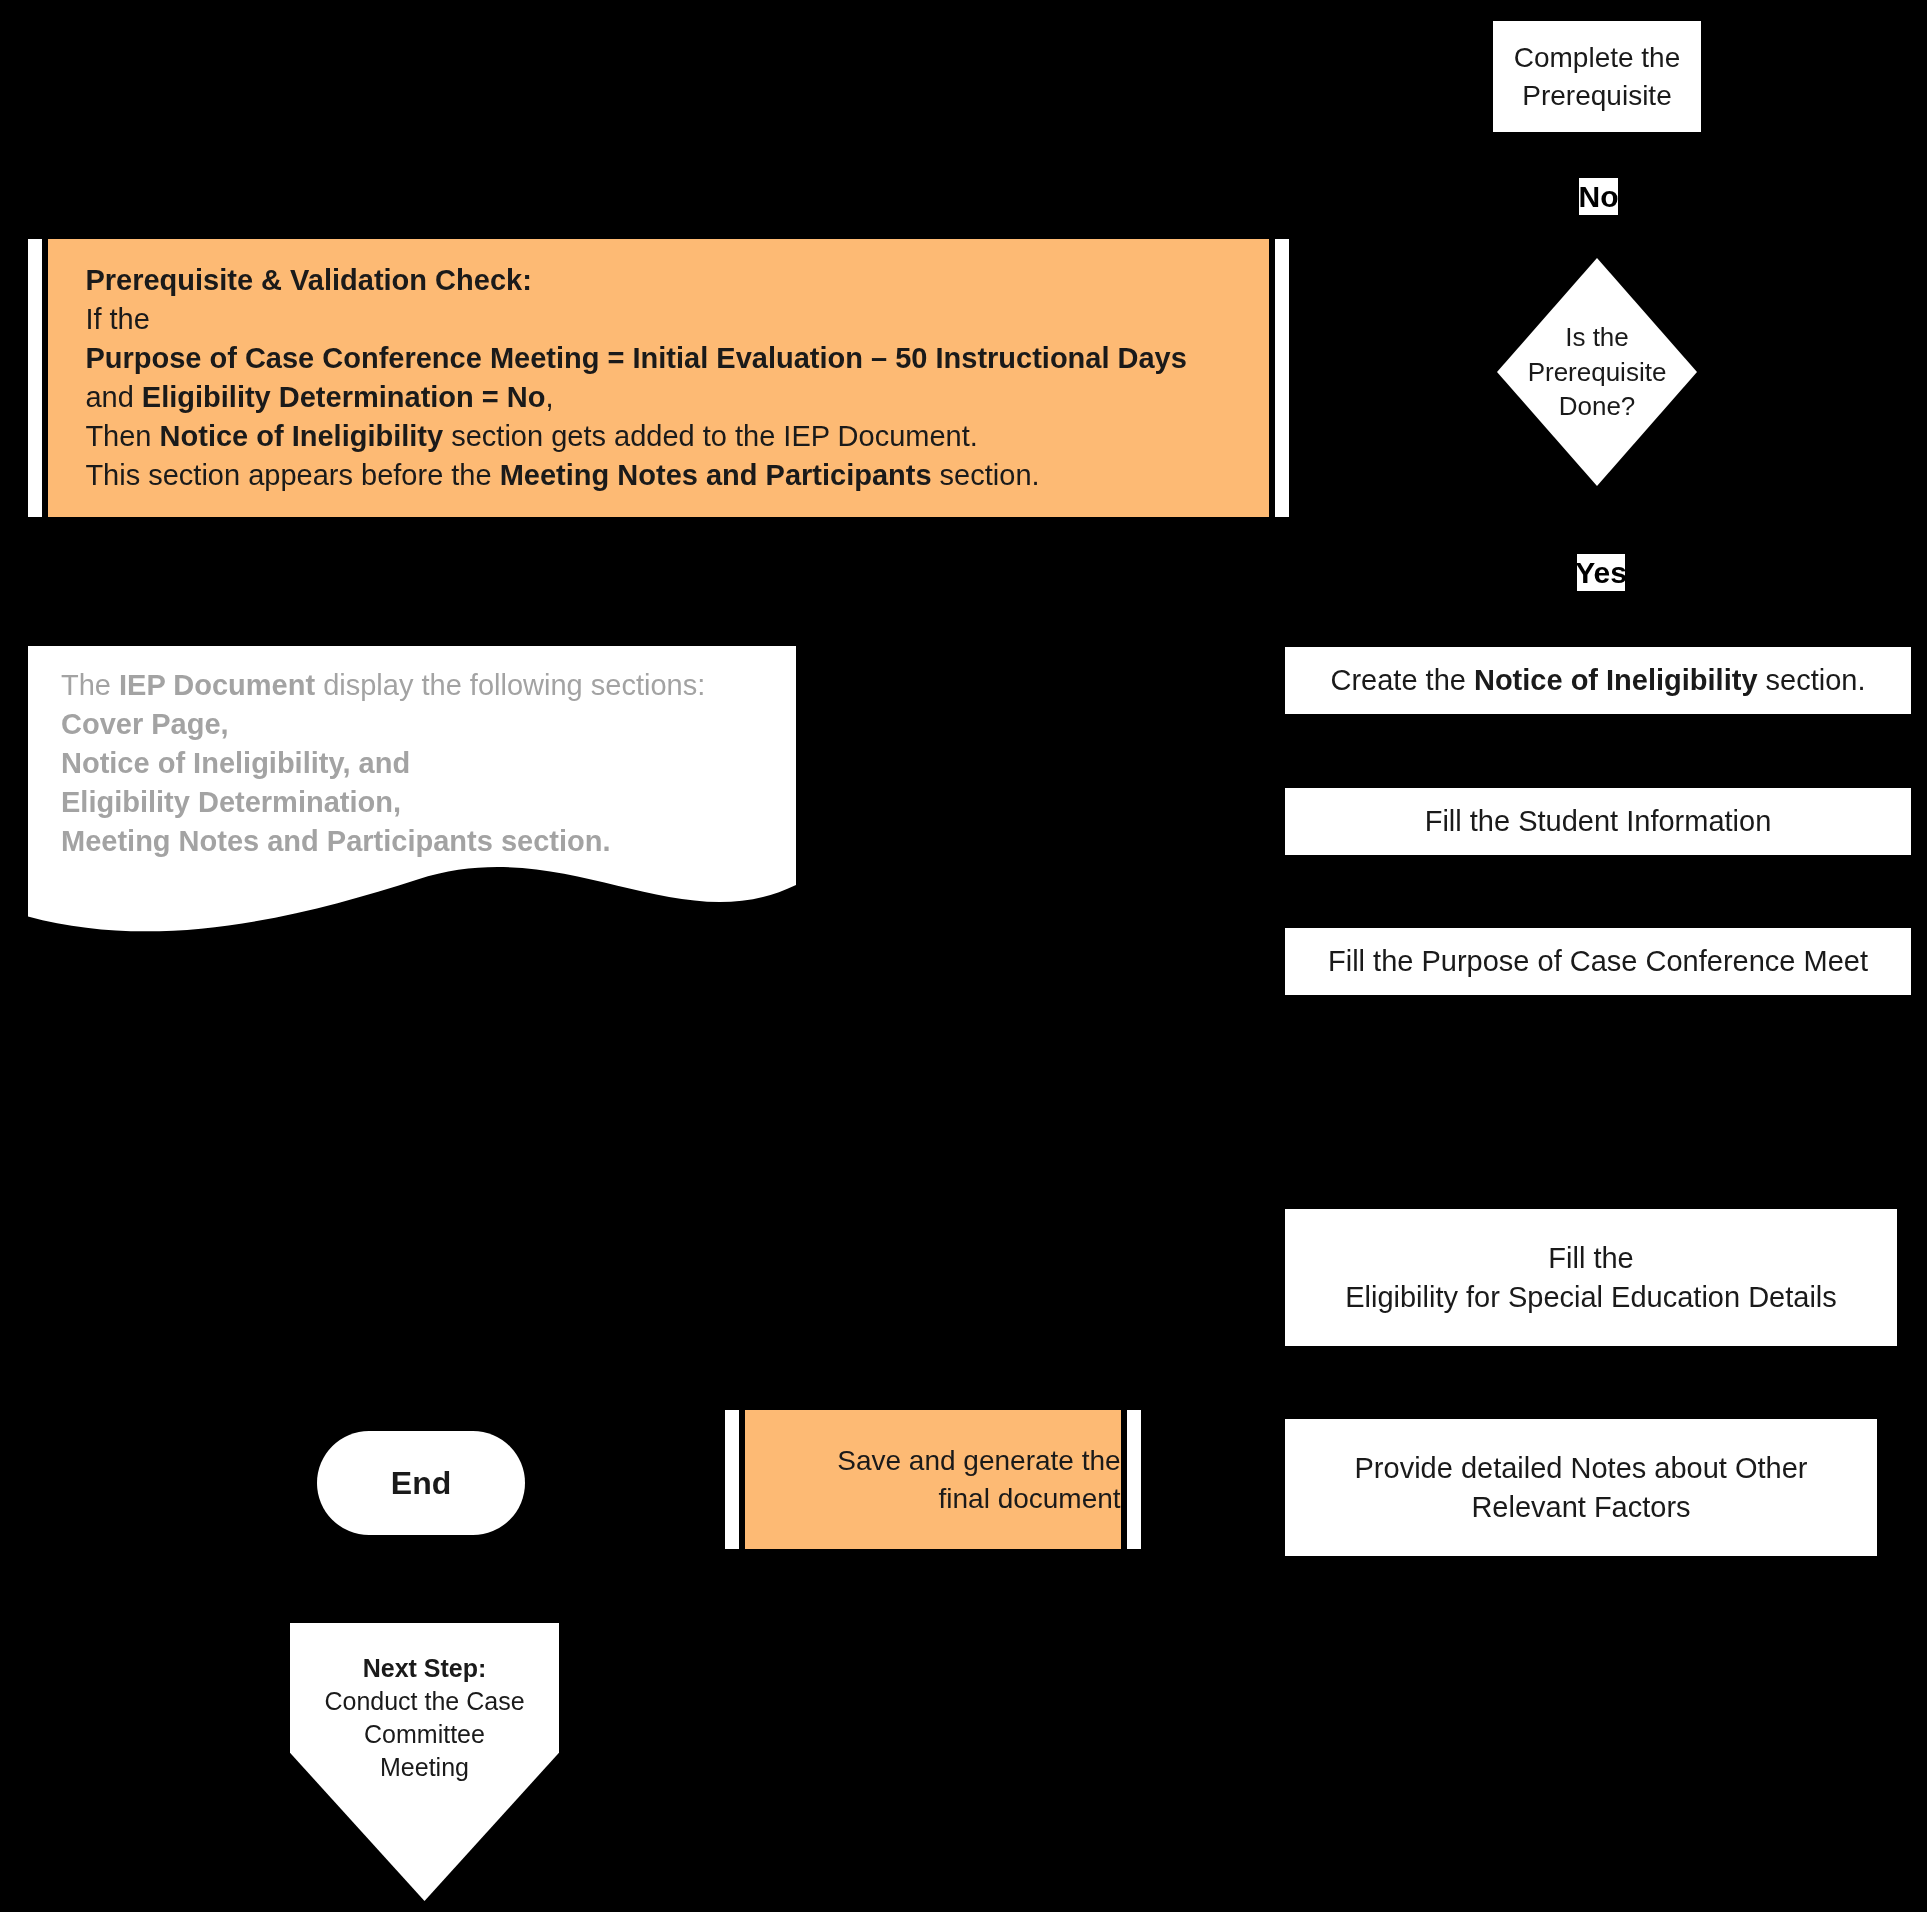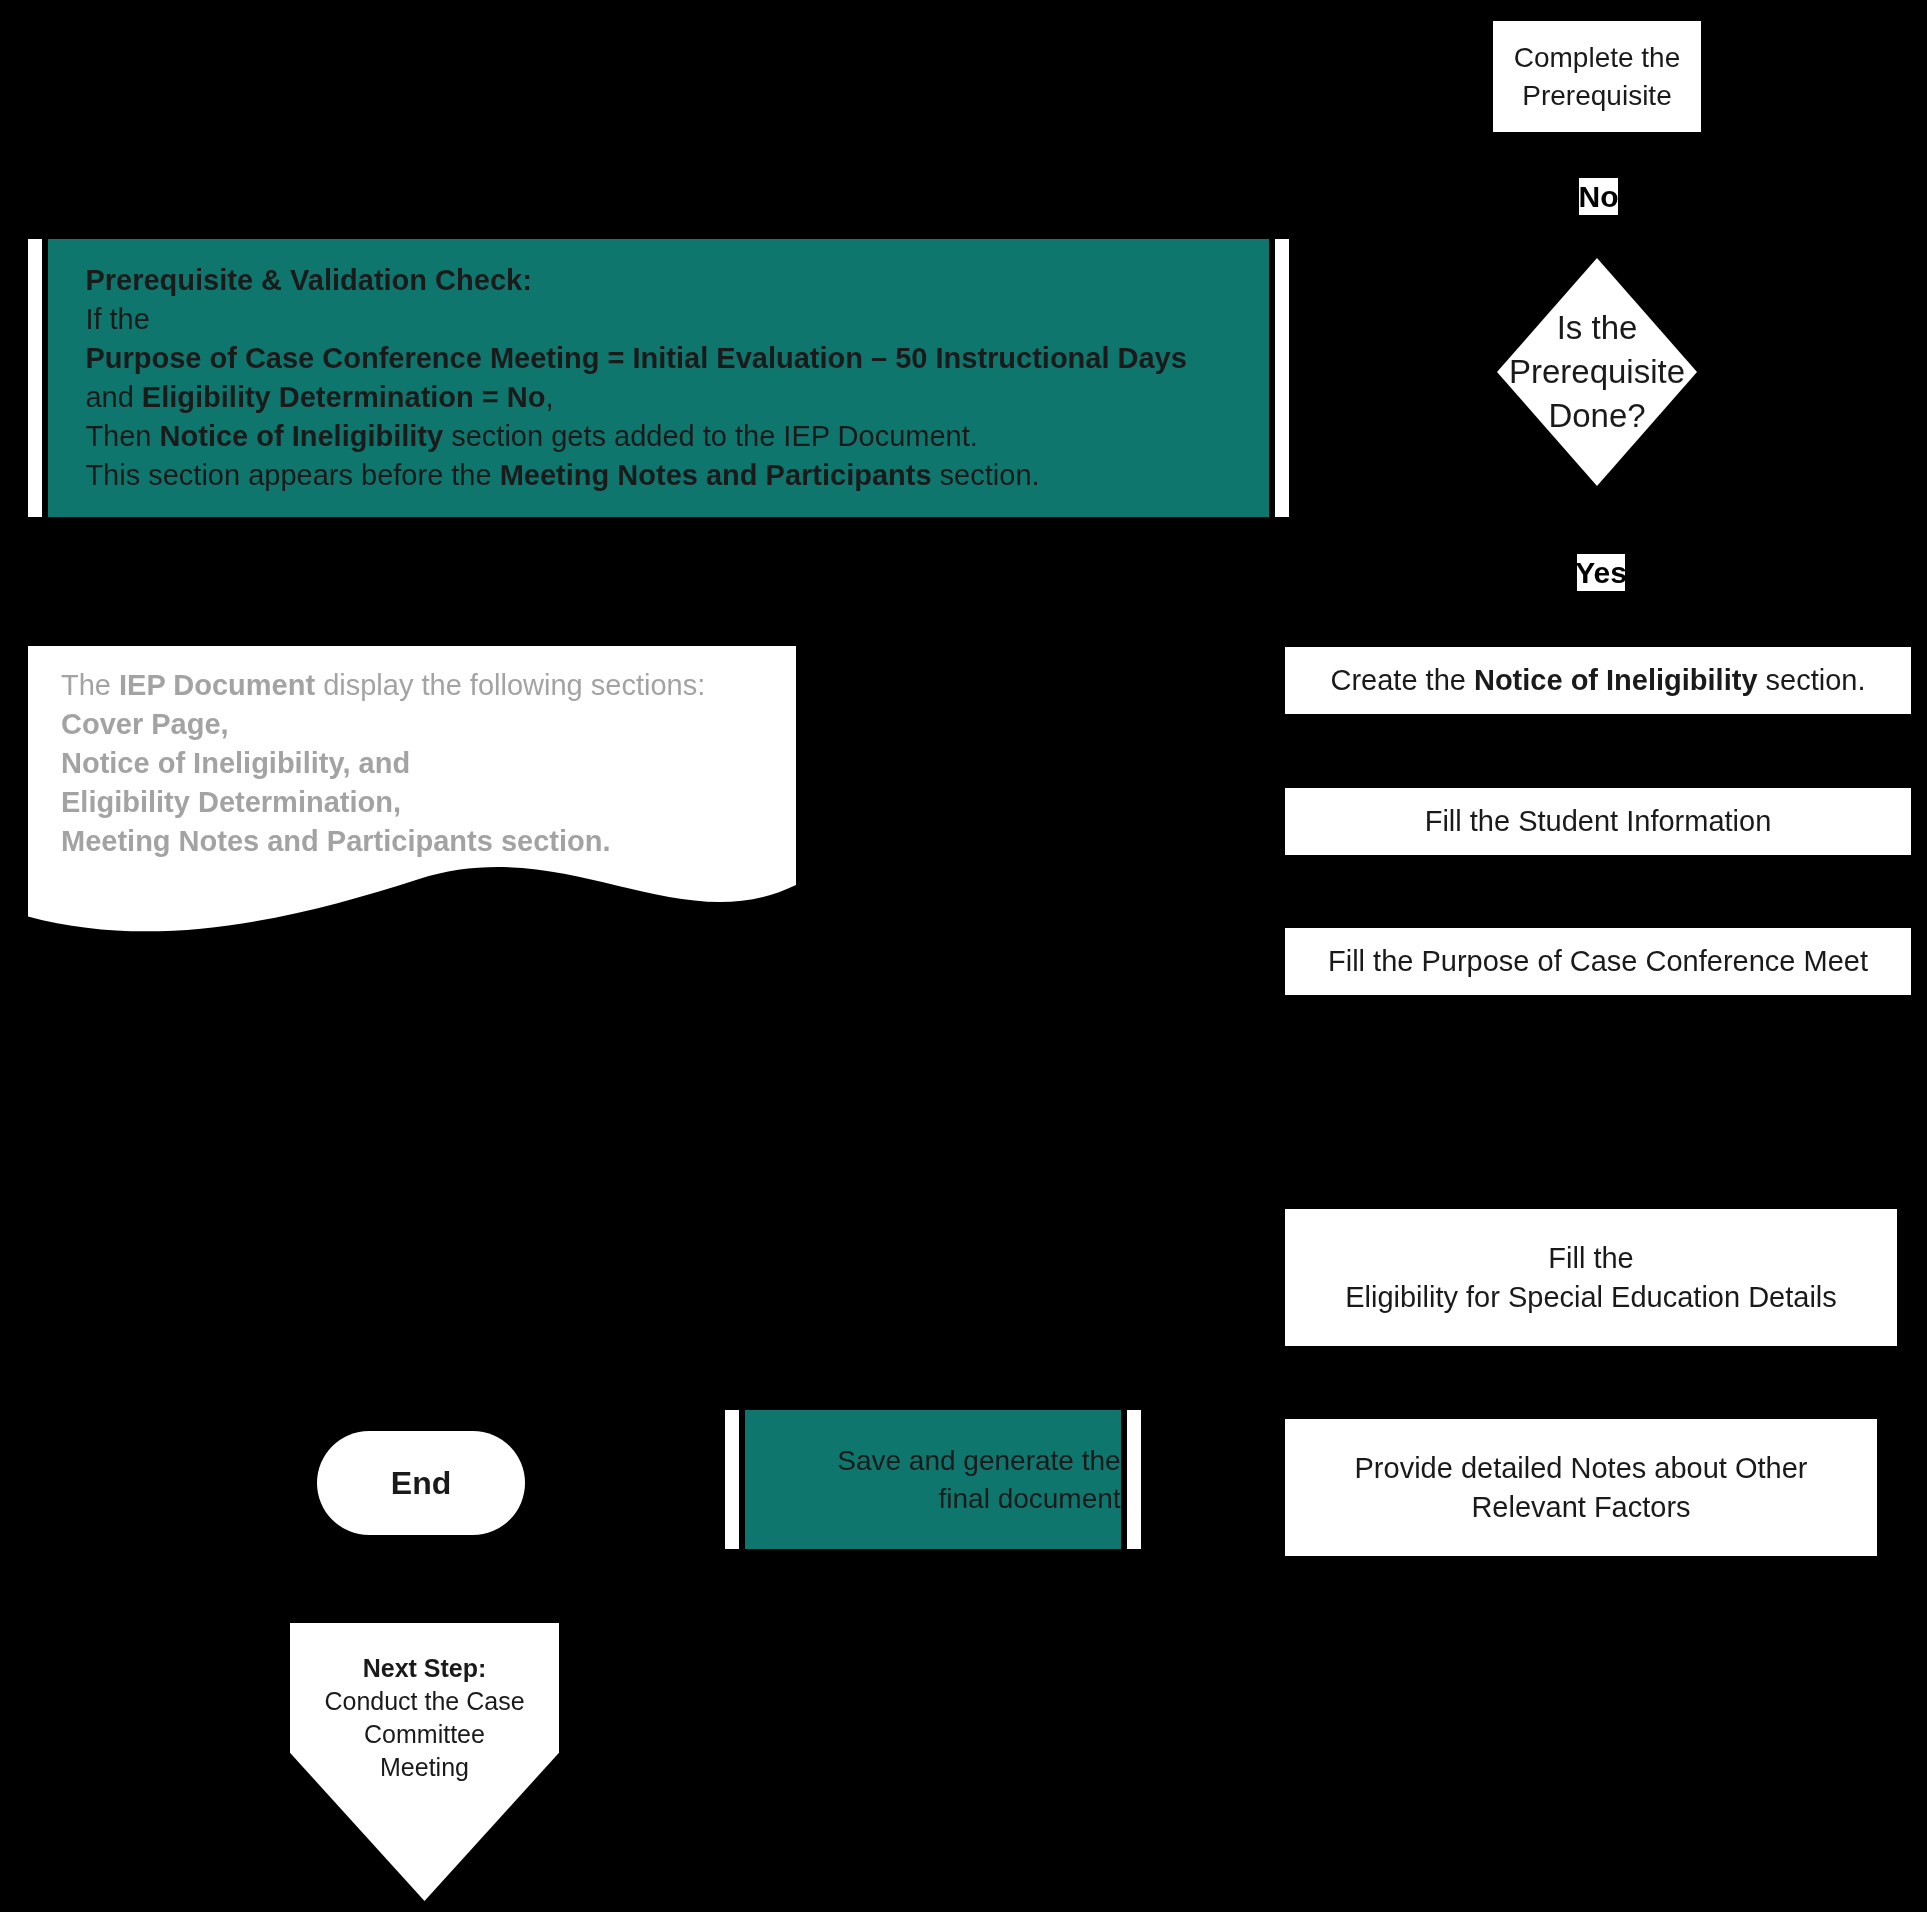--- a/index.html
+++ b/index.html
@@ -51,21 +51,21 @@
     background: #ffffff;
   }
   .predef .bar-l { left: 0; }
   .predef .bar-r { right: 0; }
   .predef .body {
     position: absolute;
     top: 0;
     bottom: 0;
     left: 20.4px;
     right: 20.4px;
-    background: #0f766e;
+    background: #fdba74;
     display: flex;
     align-items: center;
     justify-content: center;
     text-align: center;
   }
   .predef .body.left-align {
     justify-content: flex-start;
     text-align: left;
   }
 
@@ -158,21 +158,21 @@
   </div>
 
   <div class="branch-label" style="left:1579px; top:178px; width:39px; height:37px; font-size:30px;">
     <span>No</span>
   </div>
 
   <div class="node decision" style="left:1497px; top:258px; width:200px; height:228px;">
     <svg viewBox="0 0 216 246" preserveAspectRatio="none">
       <polygon points="108,0 216,123 108,246 0,123" fill="#ffffff"></polygon>
     </svg>
-    <div class="dtext" style="font-size:33px; flex-direction:column;">
+    <div class="dtext" style="font-size:26px; flex-direction:column;">
       <span>Is the</span>
       <span>Prerequisite</span>
       <span>Done?</span>
     </div>
   </div>
 
   <div class="branch-label" style="left:1577px; top:554px; width:48px; height:37px; font-size:30px;">
     <span>Yes</span>
   </div>
 

